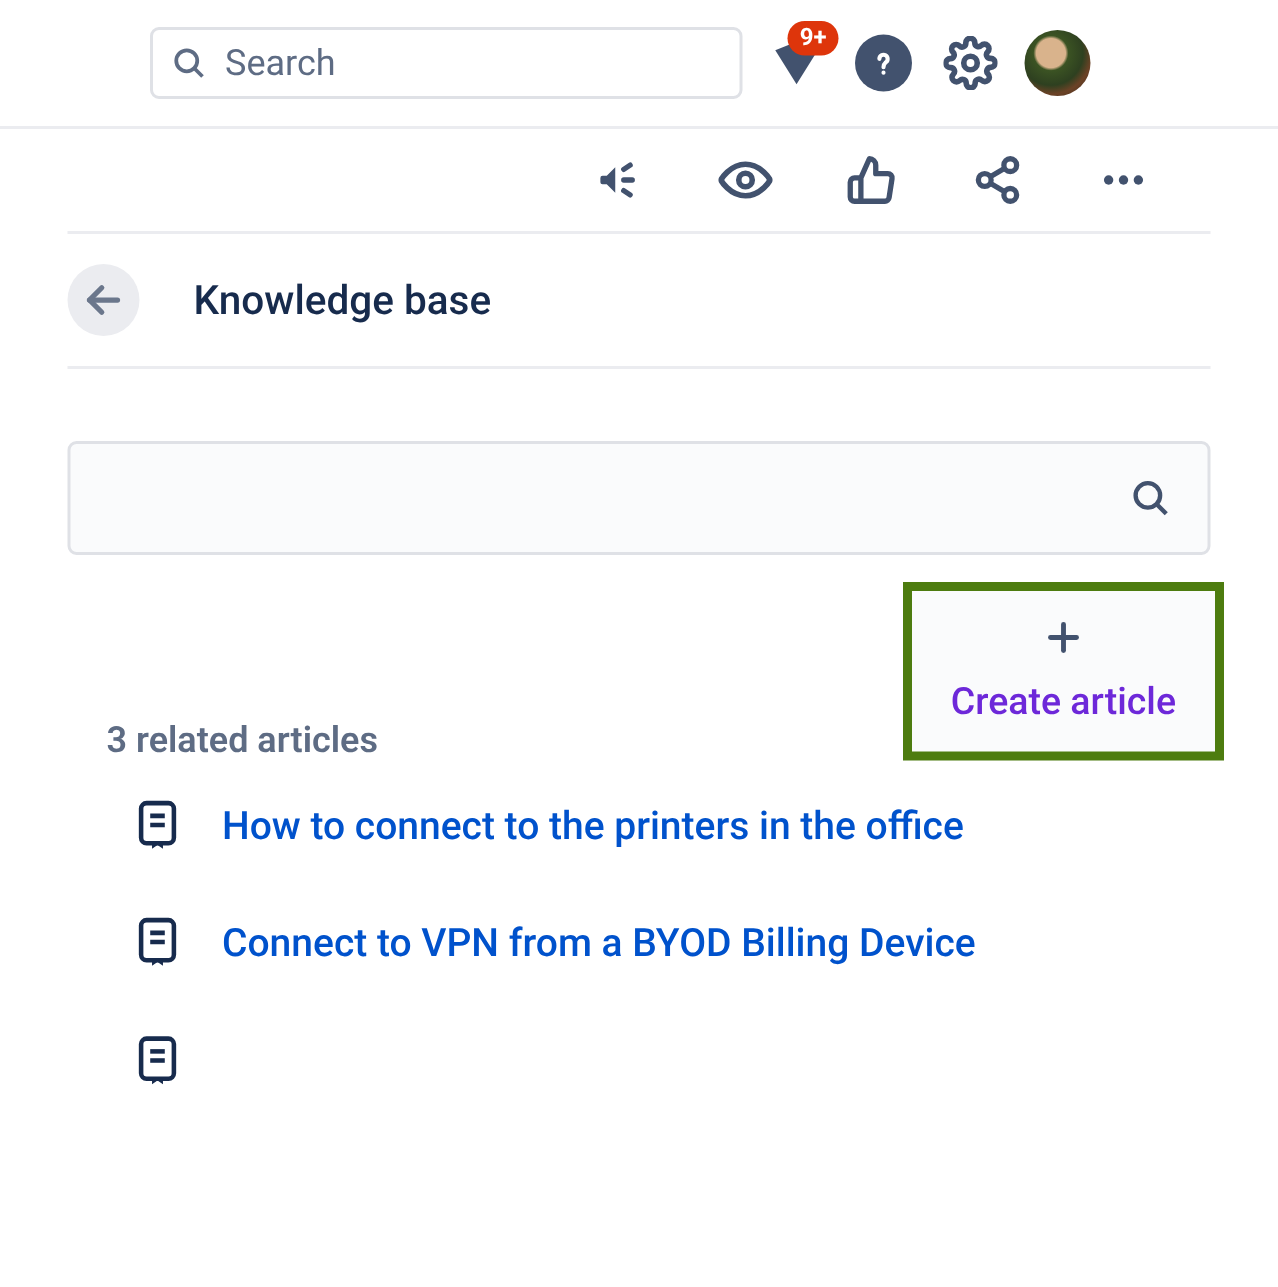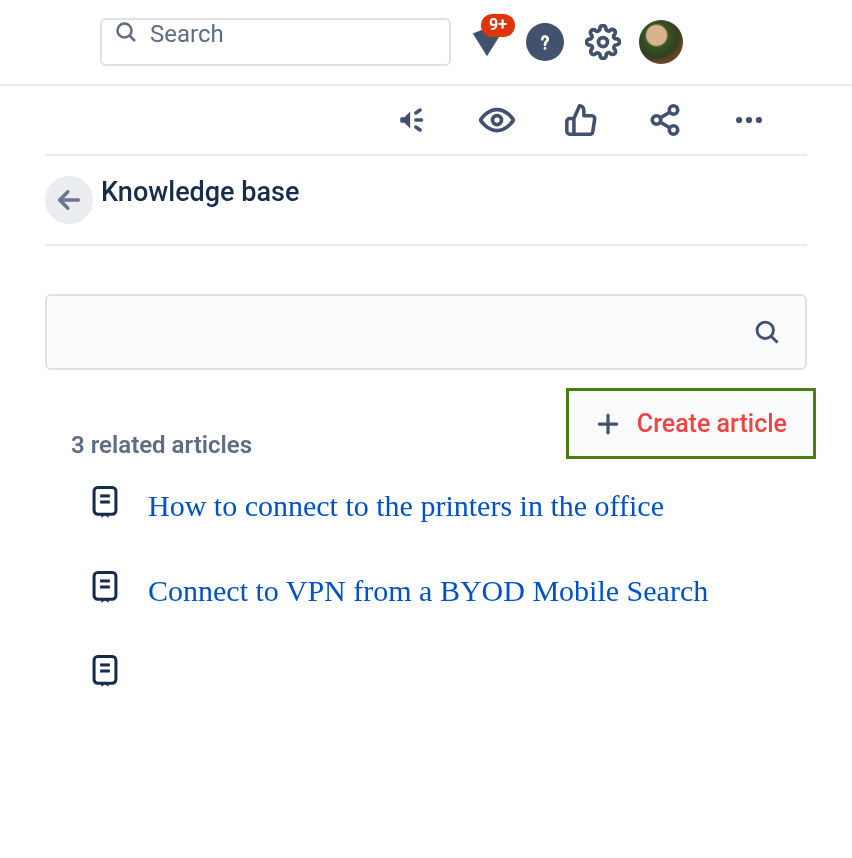--- a/index.html
+++ b/index.html
@@ -12,22 +12,22 @@
   }
   .topbar {
     display: flex;
     align-items: center;
     padding: 18px 20px 18px 100px;
     border-bottom: 2px solid #ebecf0;
     gap: 14px;
   }
   .search-box {
     display: flex;
-    align-items: flex-start;
-    width: 351px;
+    align-items: center;
+    width: 395px;
     height: 48px;
     border: 2px solid #dfe1e6;
     border-radius: 6px;
     padding: 0 12px;
     background: #fff;
     gap: 12px;
   }
   .search-box svg { flex-shrink: 0; }
   .search-placeholder {
     color: #5e6c84;
@@ -80,21 +80,22 @@
     justify-content: flex-end;
     align-items: center;
     gap: 48px;
     padding: 16px 40px 16px 0;
     border-bottom: 2px solid #ebecf0;
     margin: 0 45px;
   }
   .action-row .ic { display:flex;align-items:center;justify-content:center;width:36px;height:36px; }
   .breadcrumb-row {
     display: flex;
-    gap: 8px;
+    align-items: center;
+    gap: 36px;
     padding: 20px 0;
     margin: 0 45px;
     border-bottom: 2px solid #ebecf0;
   }
   .back-btn {
     width: 48px;
     height: 48px;
     border-radius: 50%;
     background: #ebecf0;
     display:flex;align-items:center;justify-content:center;
@@ -126,44 +127,44 @@
     font-size: 24px;
     font-weight: 600;
     padding: 0 26px;
   }
   .create-btn {
     display:flex;
     align-items:center;
     gap: 16px;
     padding: 18px 26px;
     background: #fafbfc;
-    border: 3px solid #4d7c0f;
+    border: 6px solid #4d7c0f;
     font-size: 25px;
     font-weight: 500;
-    color: #ef4444;
+    color: #6d28d9;
+    flex-direction: column;
   }
   .article-list {
     margin: 24px 45px 0 90px;
     display:flex;
     flex-direction:column;
     gap: 38px;
   }
   .article-item {
     display:flex;
     align-items:flex-start;
     gap: 28px;
   }
   .article-icon { flex-shrink:0; margin-top:2px; }
   .article-link {
     color: #0052CC;
-    font-size: 30px;
+    font-size: 26px;
     font-weight: 500;
     line-height: 1.55;
     text-decoration: none;
-    font-family: Liberation Serif, serif;
   }
 </style>
 </head>
 <body>
 
 <div class="topbar">
   <div class="search-box">
     <svg width="24" height="24" viewBox="0 0 24 24" fill="none" stroke="#5e6c84" stroke-width="2.5">
         <circle cx="10.5" cy="10.5" r="7"></circle>
         <line x1="21" y1="21" x2="16" y2="16"></line>
@@ -268,21 +269,21 @@
       </svg>
     <a class="article-link">How to connect to the printers in the office</a>
   </div>
   <div class="article-item">
     <svg class="article-icon" width="30" height="34" viewBox="0 0 24 28" fill="none" stroke="#172B4D" stroke-width="2.5" stroke-linejoin="round">
         <rect x="3" y="2" width="18" height="22" rx="3"></rect>
         <line x1="8" y1="9" x2="16" y2="9"></line>
         <line x1="8" y1="14" x2="16" y2="14"></line>
         <path d="M9 24 L9 27 L12 25 L15 27 L15 24" fill="#172B4D" stroke="none"></path>
       </svg>
-    <a class="article-link">Connect to VPN from a BYOD Mobile Search</a>
+    <a class="article-link">Connect to VPN from a BYOD Billing Device</a>
   </div>
   <div class="article-item">
     <svg class="article-icon" width="30" height="34" viewBox="0 0 24 28" fill="none" stroke="#172B4D" stroke-width="2.5" stroke-linejoin="round">
         <rect x="3" y="2" width="18" height="22" rx="3"></rect>
         <line x1="8" y1="9" x2="16" y2="9"></line>
         <line x1="8" y1="14" x2="16" y2="14"></line>
         <path d="M9 24 L9 27 L12 25 L15 27 L15 24" fill="#172B4D" stroke="none"></path>
       </svg>
   </div>
 </div>

